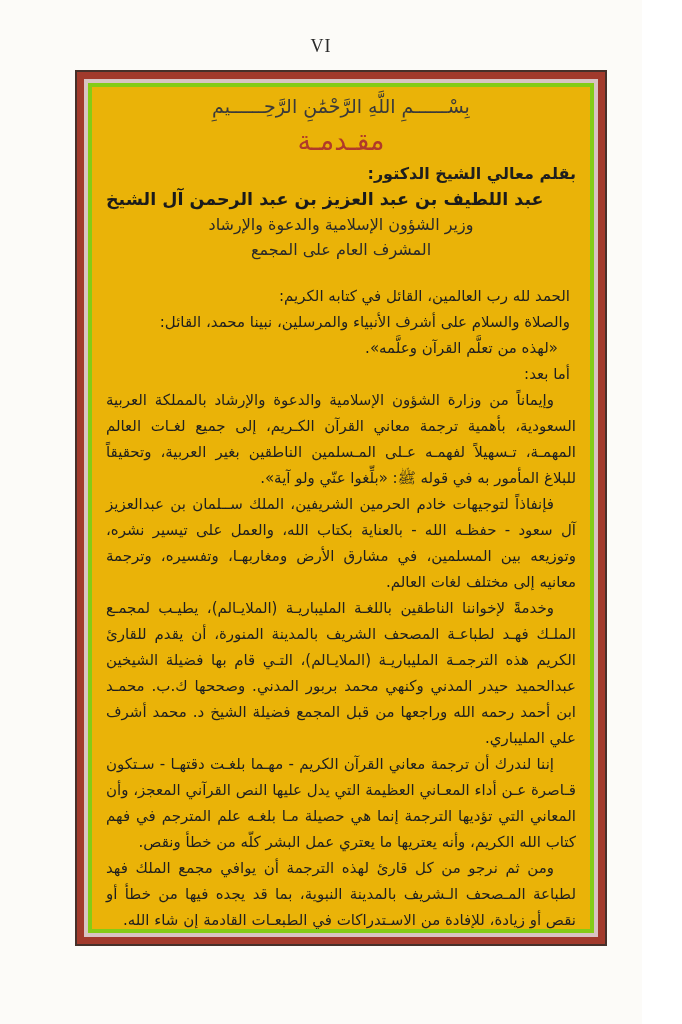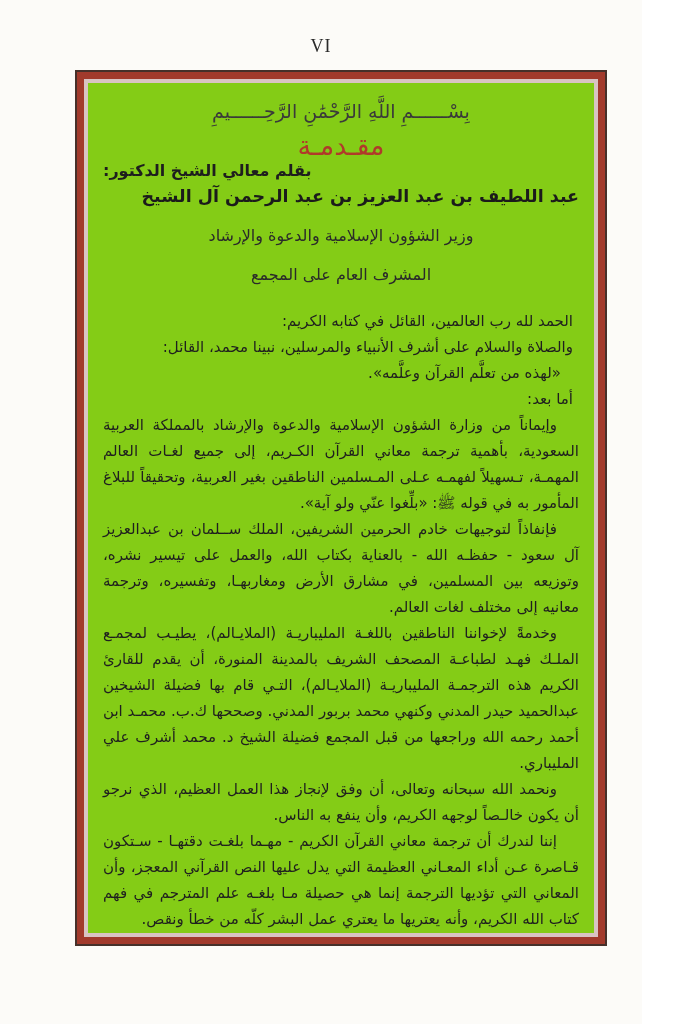--- a/index.html
+++ b/index.html
@@ -22,58 +22,59 @@
   .frame {
     position:absolute; left:75px; top:70px;
     width:532px; height:876px;
     border:2px solid #46302a;
     background:#a23a2c;
   }
   .frame-red  { width:100%; height:100%; border:7px solid #a23a2c; }
   .frame-pink { width:100%; height:100%; border:4px solid #d9c4c3; }
   .frame-inner{
     width:100%; height:100%;
-    border:1px solid #84cc16;
-    background:#84cc16;
-    padding:8px 14px 6px 14px;
+    border:4px solid #84cc16;
+    background:#eab308;
+    padding:0 14px 6px 14px;
     overflow:hidden;
     direction:rtl;
   }
   .bismillah {
     text-align:center;
     font-size:19px;
     color:#3a3a3a;
     margin-top:8px;
     white-space:nowrap;
   }
   .title {
     text-align:center;
     font-size:27px;
     font-weight:normal;
     color:#b03a2a;
     margin-top:8px;
   }
   .byline {
-    text-align:left;
+    text-align:right;
     font-size:16px;
     font-weight:bold;
     color:#1e1e1e;
+    margin-top:8px;
   }
   .author {
-    text-align:right;
+    text-align:left;
     font-size:17.5px;
     font-weight:bold;
     color:#1b1b1b;
     margin-top:6px;
   }
   .role {
     text-align:center;
     font-size:16px;
     color:#2a2a2a;
-    margin-top:20px;
+    margin-top:6px;
   }
   .body-text { margin-top:24px; }
   .body-text p {
     font-size:15px;
     line-height:26px;
     text-align:justify;
     color:#1f1f1f;
   }
   p.line   { text-indent:6px;  text-align:right; }
   p.quote  { text-indent:18px; text-align:right; }
@@ -105,21 +106,20 @@
           <div class="role">المشرف العام على المجمع</div>
 
           <div class="body-text">
             <p class="line">الحمد لله رب العالمين، القائل في كتابه الكريم:</p>
             <p class="line">والصلاة والسلام على أشرف الأنبياء والمرسلين، نبينا محمد، القائل:</p>
             <p class="quote">«لهذه من تعلَّم القرآن وعلَّمه».</p>
             <p class="line">أما بعد:</p>
             <p class="para">وإيماناً من وزارة الشؤون الإسلامية والدعوة والإرشاد بالمملكة العربية السعودية، بأهمية ترجمة معاني القرآن الكـريم، إلى جميع لغـات العالم المهمـة، تـسهيلاً لفهمـه عـلى المـسلمين الناطقين بغير العربية، وتحقيقاً للبلاغ المأمور به في قوله ﷺ: «بلِّغوا عنّي ولو آية».</p>
             <p class="para">فإنفاذاً لتوجيهات خادم الحرمين الشريفين، الملك ســلمان بن عبدالعزيز آل سعود - حفظـه الله - بالعناية بكتاب الله، والعمل على تيسير نشره، وتوزيعه بين المسلمين، في مشارق الأرض ومغاربهـا، وتفسيره، وترجمة معانيه إلى مختلف لغات العالم.</p>
             <p class="para">وخدمةً لإخواننا الناطقين باللغـة المليباريـة (الملايـالم)، يطيـب لمجمـع الملـك فهـد لطباعـة المصحف الشريف بالمدينة المنورة، أن يقدم للقارئ الكريم هذه الترجمـة المليباريـة (الملايـالم)، التـي قام بها فضيلة الشيخين عبدالحميد حيدر المدني وكنهي محمد بربور المدني. وصححها ك.ب. محمـد ابن أحمد رحمه الله وراجعها من قبل المجمع فضيلة الشيخ د. محمد أشرف علي المليباري.</p>
-            <p class="para">ونحمد الله سبحانه وتعالى، أن وفق لإنجاز هذا العمل العظيم، الذي نرجو أن يكون خالـصاً لوجهه الكريم، وأن ينفع به الناس.</p>
             <p class="para">إننا لندرك أن ترجمة معاني القرآن الكريم - مهـما بلغـت دقتهـا - سـتكون قـاصرة عـن أداء المعـاني العظيمة التي يدل عليها النص القرآني المعجز، وأن المعاني التي تؤديها الترجمة إنما هي حصيلة مـا بلغـه علم المترجم في فهم كتاب الله الكريم، وأنه يعتريها ما يعتري عمل البشر كلّه من خطأ ونقص.</p>
             <p class="para">ومن ثم نرجو من كل قارئ لهذه الترجمة أن يوافي مجمع الملك فهد لطباعة المـصحف الـشريف بالمدينة النبوية، بما قد يجده فيها من خطأ أو نقص أو زيادة، للإفادة من الاسـتدراكات في الطبعـات القادمة إن شاء الله.</p>
 
           </div>
 
         </div>
       </div>
     </div>
   </div>
 

